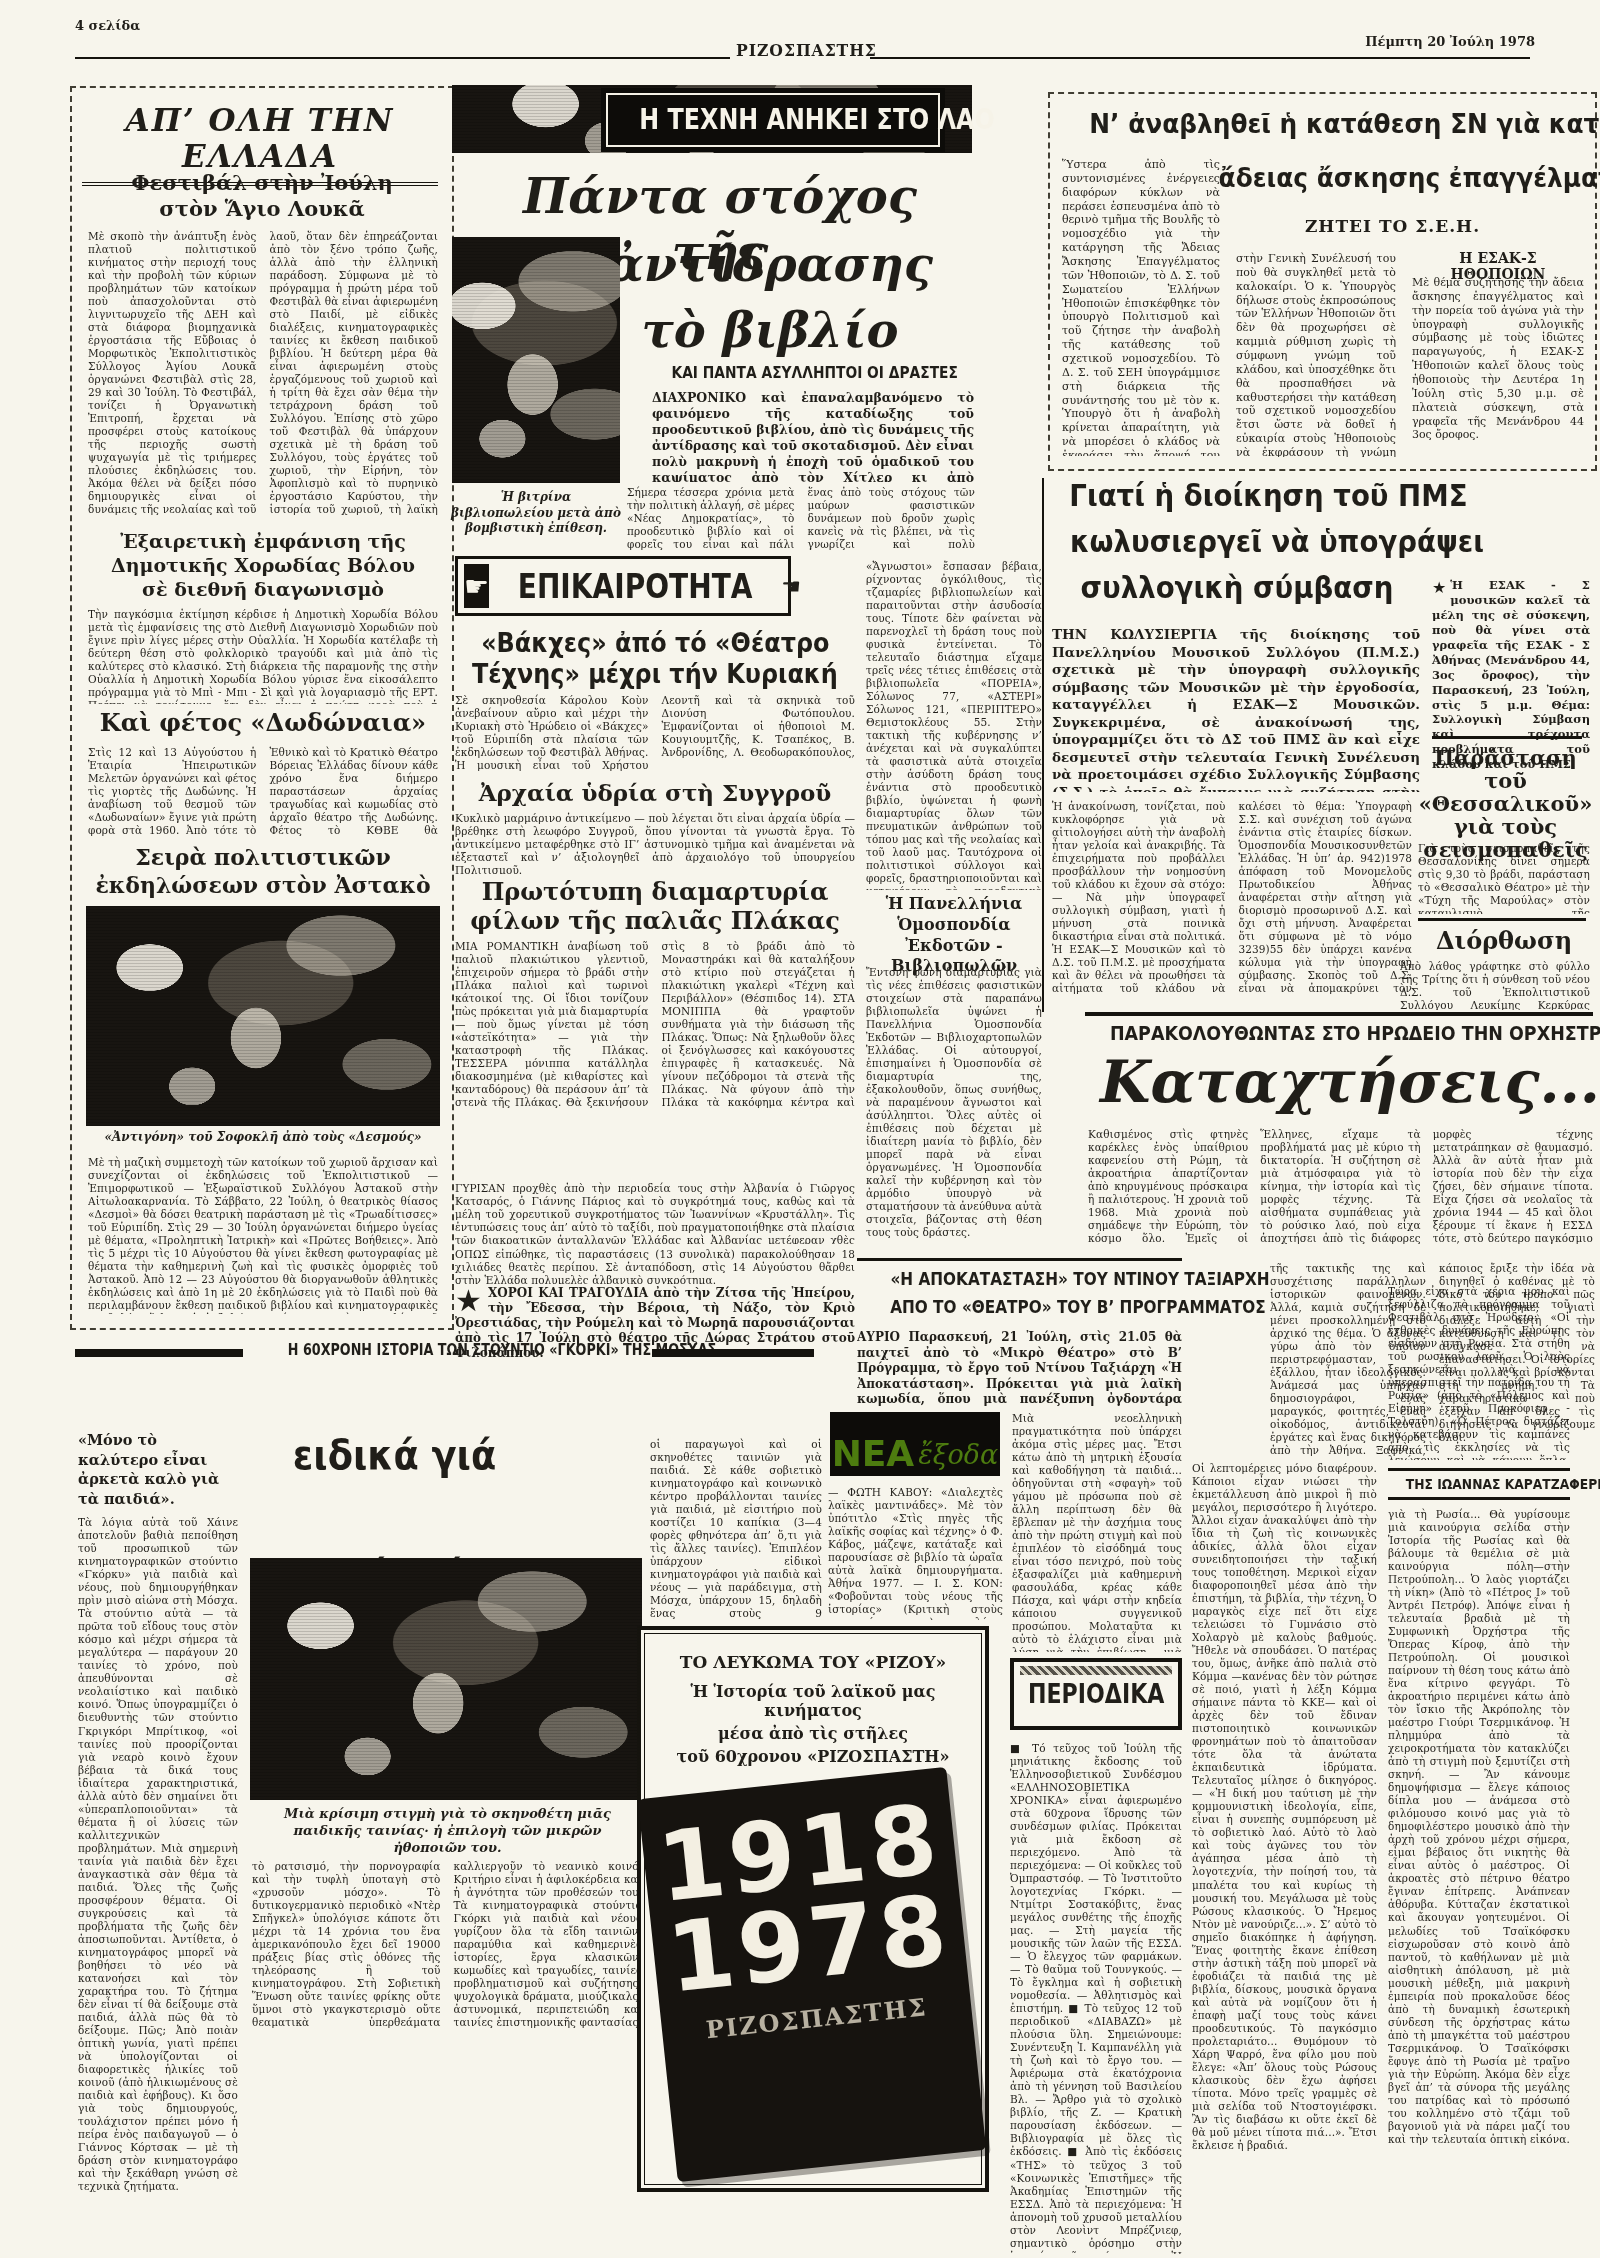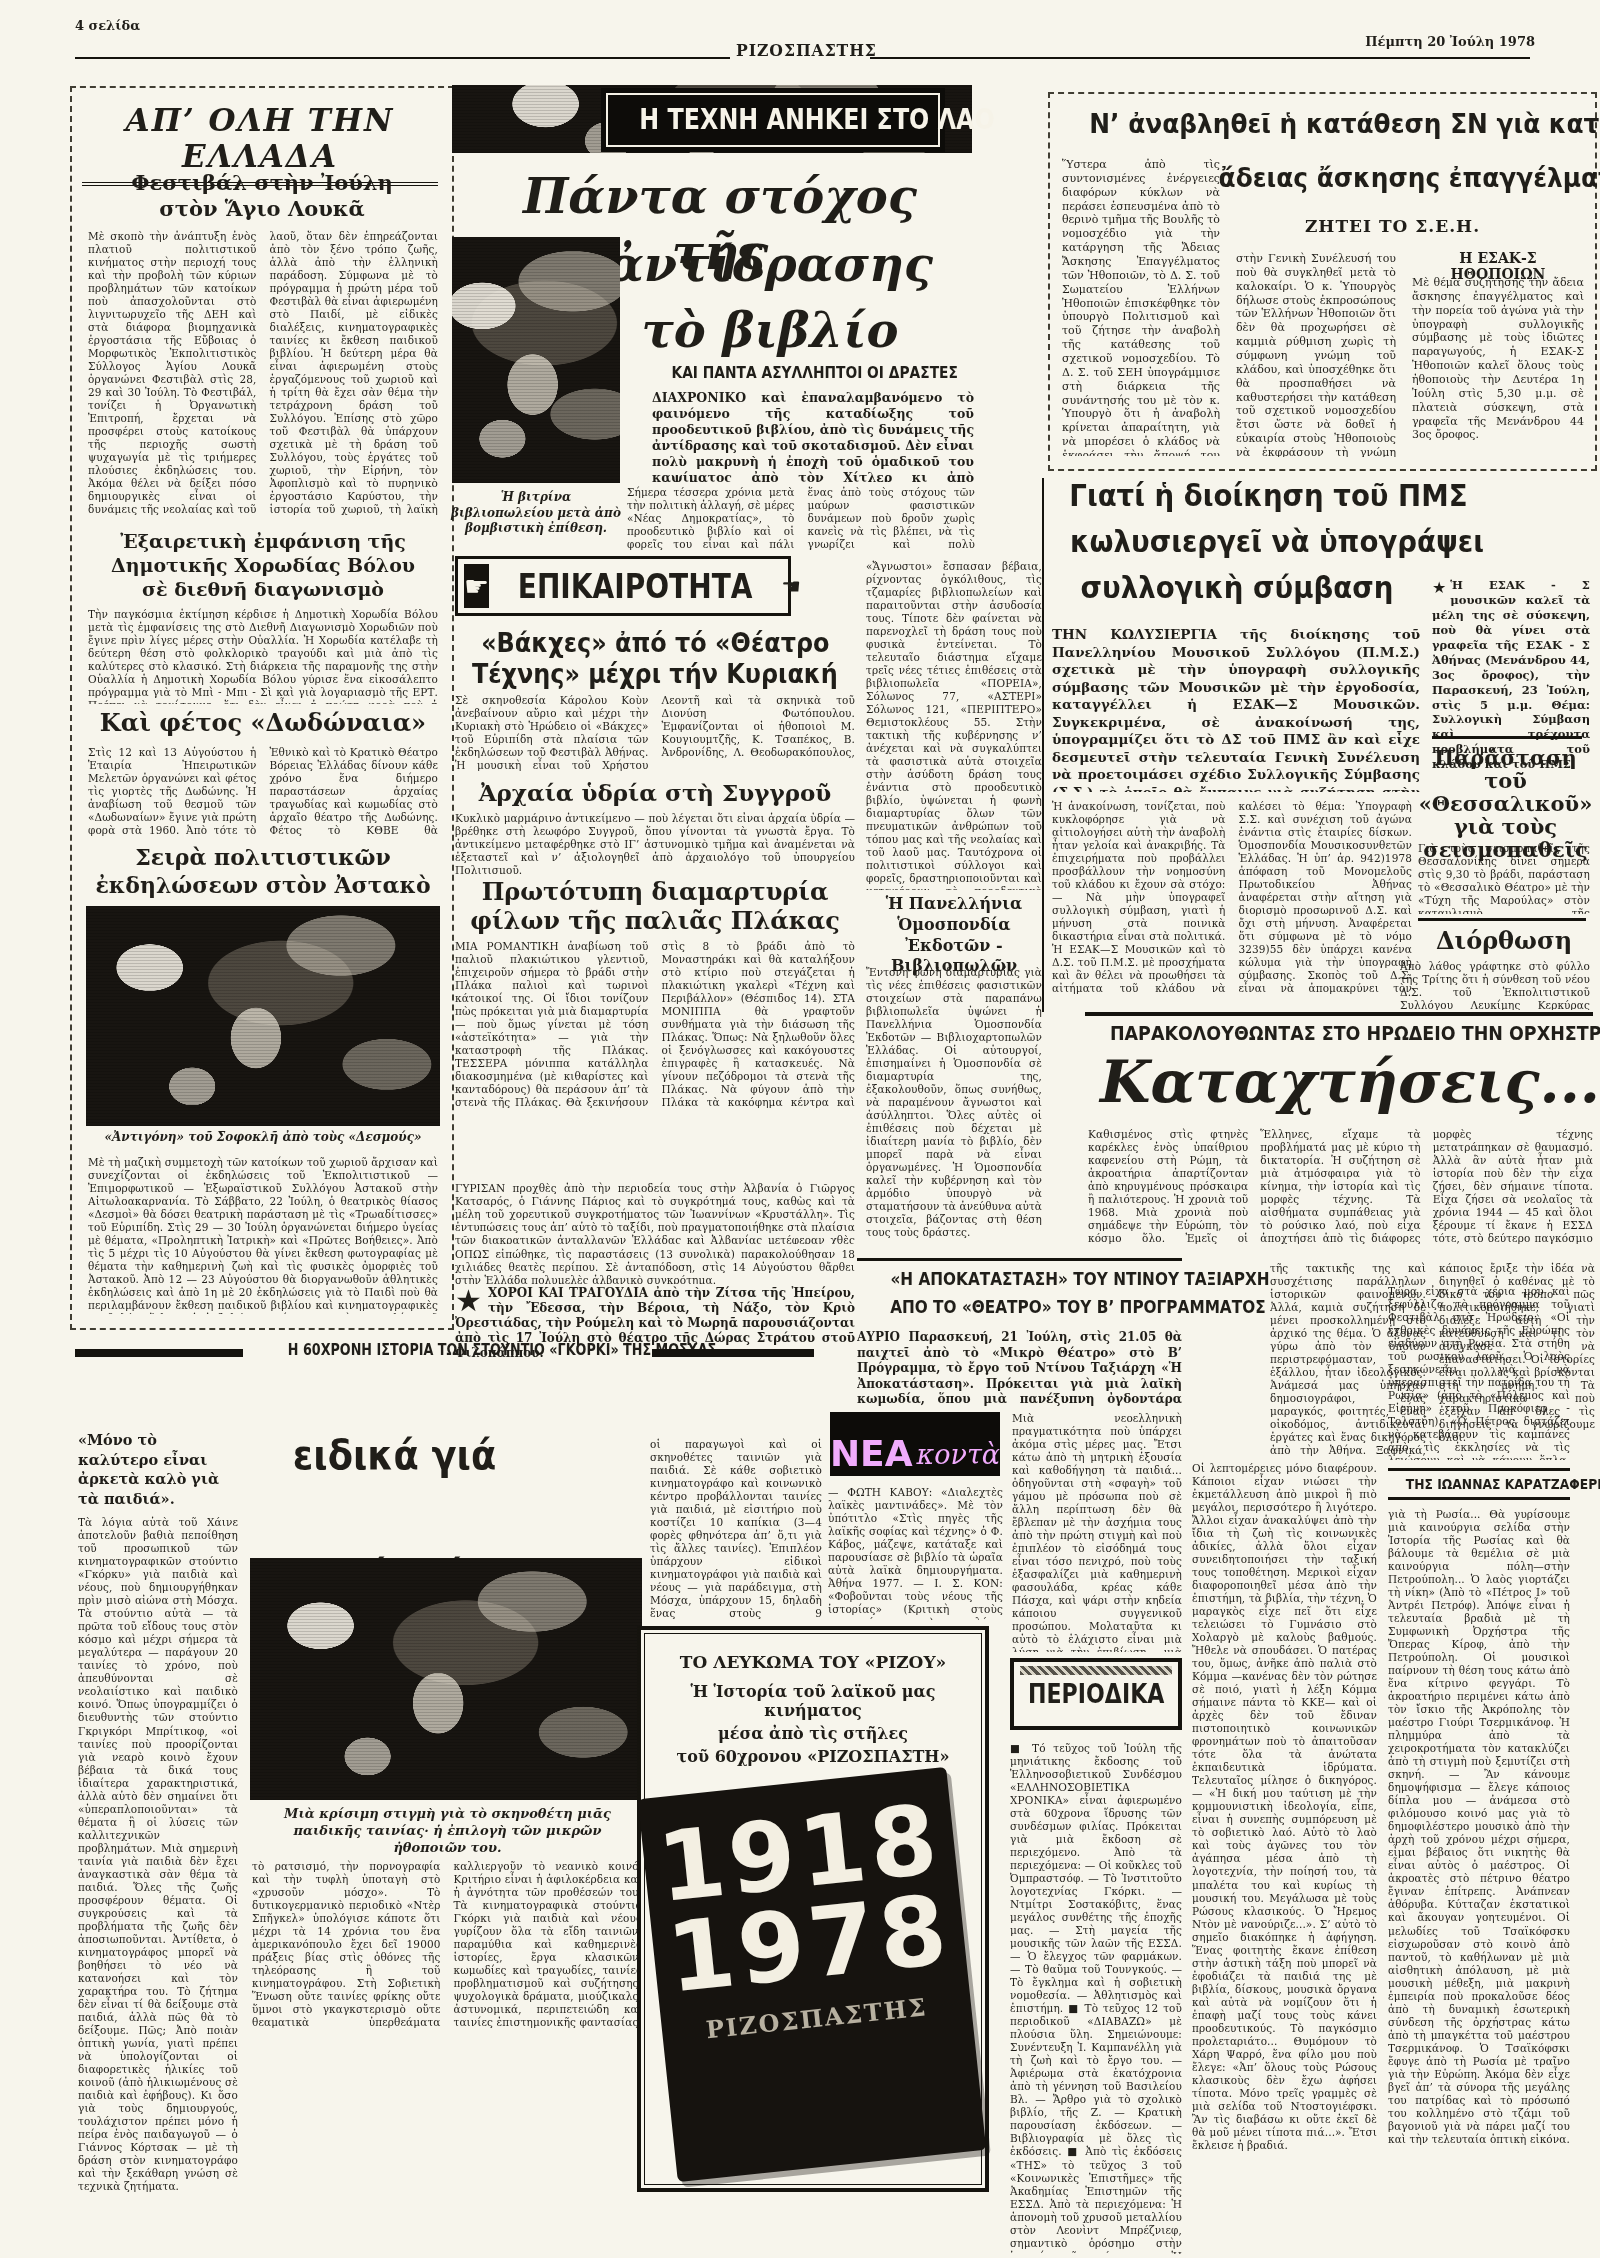--- a/index.html
+++ b/index.html
@@ -23,21 +23,21 @@
     radial-gradient(ellipse 60px 42px at 18% 28%, rgba(240,236,226,.9) 0 55%, transparent 56%),
     radial-gradient(ellipse 90px 50px at 72% 18%, rgba(210,203,188,.55) 0 60%, transparent 61%),
     radial-gradient(ellipse 50px 60px at 48% 60%, rgba(225,219,205,.75) 0 50%, transparent 51%),
     radial-gradient(ellipse 80px 46px at 85% 72%, rgba(190,183,168,.5) 0 55%, transparent 56%),
     radial-gradient(ellipse 44px 36px at 30% 82%, rgba(235,229,216,.65) 0 52%, transparent 53%),
     radial-gradient(ellipse 120px 70px at 55% 35%, rgba(90,84,74,.8) 0 60%, transparent 61%);}
   .hl-it{font-style:italic;font-weight:bold;}
   .lead{font-weight:bold;font-size:12.5px;line-height:1.28;}
   .caption{font-style:italic;font-weight:bold;font-size:12px;line-height:1.3;}
   .bannerbox{background:#0d0c09;border:2px solid #f4f1e6;box-shadow:0 0 0 5px #0d0c09;}
-  .blkbox{background:#0d0c09;color:#f0abfc;}
+  .blkbox{background:#0d0c09;color:#4d7c0f;}
   .hatch{background:repeating-linear-gradient(45deg,#55524a 0 3px,#d8d4c6 3px 6px);}
 </style>
 </head>
 <body>
 
 <div class="page">
 
   <div class="abs" style="left:75px;top:18px;font-size:13px;font-weight:bold;">4 σελίδα</div>
   <div class="abs rule" style="left:75px;top:57px;width:655px;height:2px;"></div>
   <div class="abs ctr" style="left:730px;top:40px;width:140px;font-size:17px;font-weight:bold;letter-spacing:1px;"><span class="cond92">ΡΙΖΟΣΠΑΣΤΗΣ</span></div>
@@ -185,21 +185,21 @@
     <div class="bt jt">Τὰ λόγια αὐτὰ τοῦ Χάινε ἀποτελοῦν βαθιὰ πεποίθηση τοῦ προσωπικοῦ τῶν κινηματογραφικῶν στούντιο «Γκόρκυ» γιὰ παιδιὰ καὶ νέους, ποὺ δημιουργήθηκαν πρὶν μισὸ αἰώνα στὴ Μόσχα. Τὰ στούντιο αὐτὰ — τὰ πρῶτα τοῦ εἴδους τους στὸν κόσμο καὶ μέχρι σήμερα τὰ μεγαλύτερα — παράγουν 20 ταινίες τὸ χρόνο, ποὺ ἀπευθύνονται σὲ νεολαιίστικο καὶ παιδικὸ κοινό. Ὅπως ὑπογραμμίζει ὁ διευθυντὴς τῶν στούντιο Γκριγκόρι Μπρίτικοφ, «οἱ ταινίες ποὺ προορίζονται γιὰ νεαρὸ κοινὸ ἔχουν βέβαια τὰ δικά τους ἰδιαίτερα χαρακτηριστικά, ἀλλὰ αὐτὸ δὲν σημαίνει ὅτι «ὑπεραπλοποιοῦνται» τὰ θέματα ἢ οἱ λύσεις τῶν καλλιτεχνικῶν προβλημάτων. Μιὰ σημερινὴ ταινία γιὰ παιδιὰ δὲν ἔχει ἀναγκαστικὰ σὰν θέμα τὰ παιδιά. Ὅλες τῆς ζωῆς προσφέρουν θέματα. Οἱ συγκρούσεις καὶ τὰ προβλήματα τῆς ζωῆς δὲν ἀποσιωποῦνται. Ἀντίθετα, ὁ κινηματογράφος μπορεῖ νὰ βοηθήσει τὸ νέο νὰ κατανοήσει καὶ τὸν χαρακτήρα του. Τὸ ζήτημα δὲν εἶναι τί θὰ δείξουμε στὰ παιδιά, ἀλλὰ πῶς θὰ τὸ δείξουμε. Πῶς; Ἀπὸ ποιὰν ὀπτικὴ γωνία, γιατὶ πρέπει νὰ ὑπολογίζονται οἱ διαφορετικὲς ἡλικίες τοῦ κοινοῦ (ἀπὸ ἡλικιωμένους σὲ παιδιὰ καὶ ἐφήβους). Κι ὅσο γιὰ τοὺς δημιουργούς, τουλάχιστον πρέπει μόνο ἡ πείρα ἑνὸς παιδαγωγοῦ — ὁ Γιάννος Κόρτσακ — μὲ τὴ δράση στὸν κινηματογράφο καὶ τὴν ξεκάθαρη γνώση σὲ τεχνικὰ ζητήματα.</div>
   </div>
 
   <div class="abs photo" style="left:250px;top:1558px;width:392px;height:242px;"></div>
   <div class="abs ctr caption" style="left:255px;top:1806px;width:385px;font-size:13px;">Μιὰ κρίσιμη στιγμὴ γιὰ τὸ σκηνοθέτη μιᾶς παιδικῆς ταινίας· ἡ ἐπιλογὴ τῶν μικρῶν ἠθοποιῶν του.</div>
   <div class="abs bt jt c2 ov" style="left:252px;top:1860px;width:390px;height:392px;">τὸ ρατσισμό, τὴν πορνογραφία καὶ τὴν τυφλὴ ὑποταγὴ στὸ «χρυσοῦν μόσχο». Τὸ δυτικογερμανικὸ περιοδικὸ «Ντὲρ Σπῆγκελ» ὑπολόγισε κάποτε ὅτι μέχρι τὰ 14 χρόνια του ἕνα ἀμερικανόπουλο ἔχει δεῖ 19000 πράξεις βίας στὶς ὀθόνες τῆς τηλεόρασης ἢ τοῦ κινηματογράφου. Στὴ Σοβιετικὴ Ἕνωση οὔτε ταινίες φρίκης οὔτε ὕμνοι στὸ γκαγκστερισμὸ οὔτε θεαματικὰ ὑπερθεάματα καλλιεργοῦν τὸ νεανικὸ κοινό. Κριτήριο εἶναι ἡ ἀφιλοκέρδεια καὶ ἡ ἁγνότητα τῶν προθέσεών του. Τὰ κινηματογραφικὰ στούντιο Γκόρκι γιὰ παιδιὰ καὶ νέους γυρίζουν ὅλα τὰ εἴδη ταινιῶν: παραμύθια καὶ καθημερινὲς ἱστορίες, ἔργα κλασικῶν, κωμωδίες καὶ τραγωδίες, ταινίες προβληματισμοῦ καὶ συζήτησης, ψυχολογικὰ δράματα, μιούζικαλς, ἀστυνομικά, περιπετειώδη καὶ ταινίες ἐπιστημονικῆς φαντασίας.</div>
   <div class="abs bt jt ov" style="left:650px;top:1438px;width:172px;height:182px;">οἱ παραγωγοὶ καὶ οἱ σκηνοθέτες ταινιῶν γιὰ παιδιά. Σὲ κάθε σοβιετικὸ κινηματογράφο καὶ κοινωνικὸ κέντρο προβάλλονται ταινίες γιὰ παιδιά, μὲ εἰσιτήριο ποὺ κοστίζει 10 καπίκια (3—4 φορὲς φθηνότερα ἀπ’ ὅ,τι γιὰ τὶς ἄλλες ταινίες). Ἐπιπλέον ὑπάρχουν εἰδικοὶ κινηματογράφοι γιὰ παιδιὰ καὶ νέους — γιὰ παράδειγμα, στὴ Μόσχα, ὑπάρχουν 15, δηλαδὴ ἕνας στοὺς 9 κινηματογράφους. Οἱ ταινίες γιὰ παιδιὰ καὶ νέους ἀποτελοῦν στὴ Σοβιετικὴ Ἕνωση ἕνα σημαντικό, ἀναπόσπαστο καὶ ἰσότιμο κομμάτι τῆς πνευματικῆς καὶ καλλιτεχνικῆς ζωῆς.</div>
 
   <div class="abs blkbox" style="left:830px;top:1412px;width:170px;height:64px;display:flex;align-items:flex-end;justify-content:center;gap:4px;padding-bottom:6px;box-sizing:border-box;">
     <span class="sans" style="font-size:36px;font-weight:bold;line-height:.9;">ΝΕΑ</span>
-    <span style="font-style:italic;font-size:27px;">κοντὰ</span>
+    <span style="font-style:italic;font-size:27px;">ἔξοδα</span>
   </div>
   <div class="abs bt jt ov" style="left:828px;top:1486px;width:175px;height:134px;">— ΦΩΤΗ ΚΑΒΟΥ: «Διαλεχτὲς λαϊκὲς μαντινάδες». Μὲ τὸν ὑπότιτλο «Στὶς πηγὲς τῆς λαϊκῆς σοφίας καὶ τέχνης» ὁ Φ. Κάβος, μάζεψε, κατάταξε καὶ παρουσίασε σὲ βιβλίο τὰ ὡραῖα αὐτὰ λαϊκὰ δημιουργήματα. Ἀθήνα 1977.   — Ι. Σ. ΚΟΝ: «Φοβοῦνται τοὺς νέους τῆς ἱστορίας» (Κριτικὴ στοὺς κριτικούς μας) μελέτη, μετάφραση Τ. Βασειάδη. Ἐκδοτικὸς οἶκος «Γνώσεις», Ἀθήνα, 1078.</div>
 
   <div class="abs" style="left:637px;top:1626px;width:352px;height:566px;border:4px solid #15130e;box-shadow:inset 0 0 0 3px #f7f5ec, inset 0 0 0 4px #15130e;box-sizing:border-box;">
     <div class="ctr" style="margin-top:22px;font-size:17px;font-weight:bold;">ΤΟ ΛΕΥΚΩΜΑ ΤΟΥ «ΡΙΖΟΥ»</div>
     <div class="ctr" style="margin-top:10px;font-size:16px;font-weight:bold;">Ἡ Ἱστορία τοῦ λαϊκοῦ μας κινήματος</div>
     <div class="ctr" style="margin-top:4px;font-size:16px;font-weight:bold;">μέσα ἀπὸ τὶς στῆλες</div>
     <div class="ctr" style="margin-top:4px;font-size:16px;font-weight:bold;">τοῦ 60χρονου «ΡΙΖΟΣΠΑΣΤΗ»</div>
     <div style="position:absolute;left:16px;top:152px;width:310px;height:385px;background:#16130f;transform:rotate(-6deg);border-radius:6px;box-shadow:4px 6px 0 rgba(20,18,14,.35);">
       <div class="sans ctr" style="font-size:96px;font-weight:bold;color:#f3efe2;line-height:.95;margin-top:26px;letter-spacing:4px;">1918</div>

